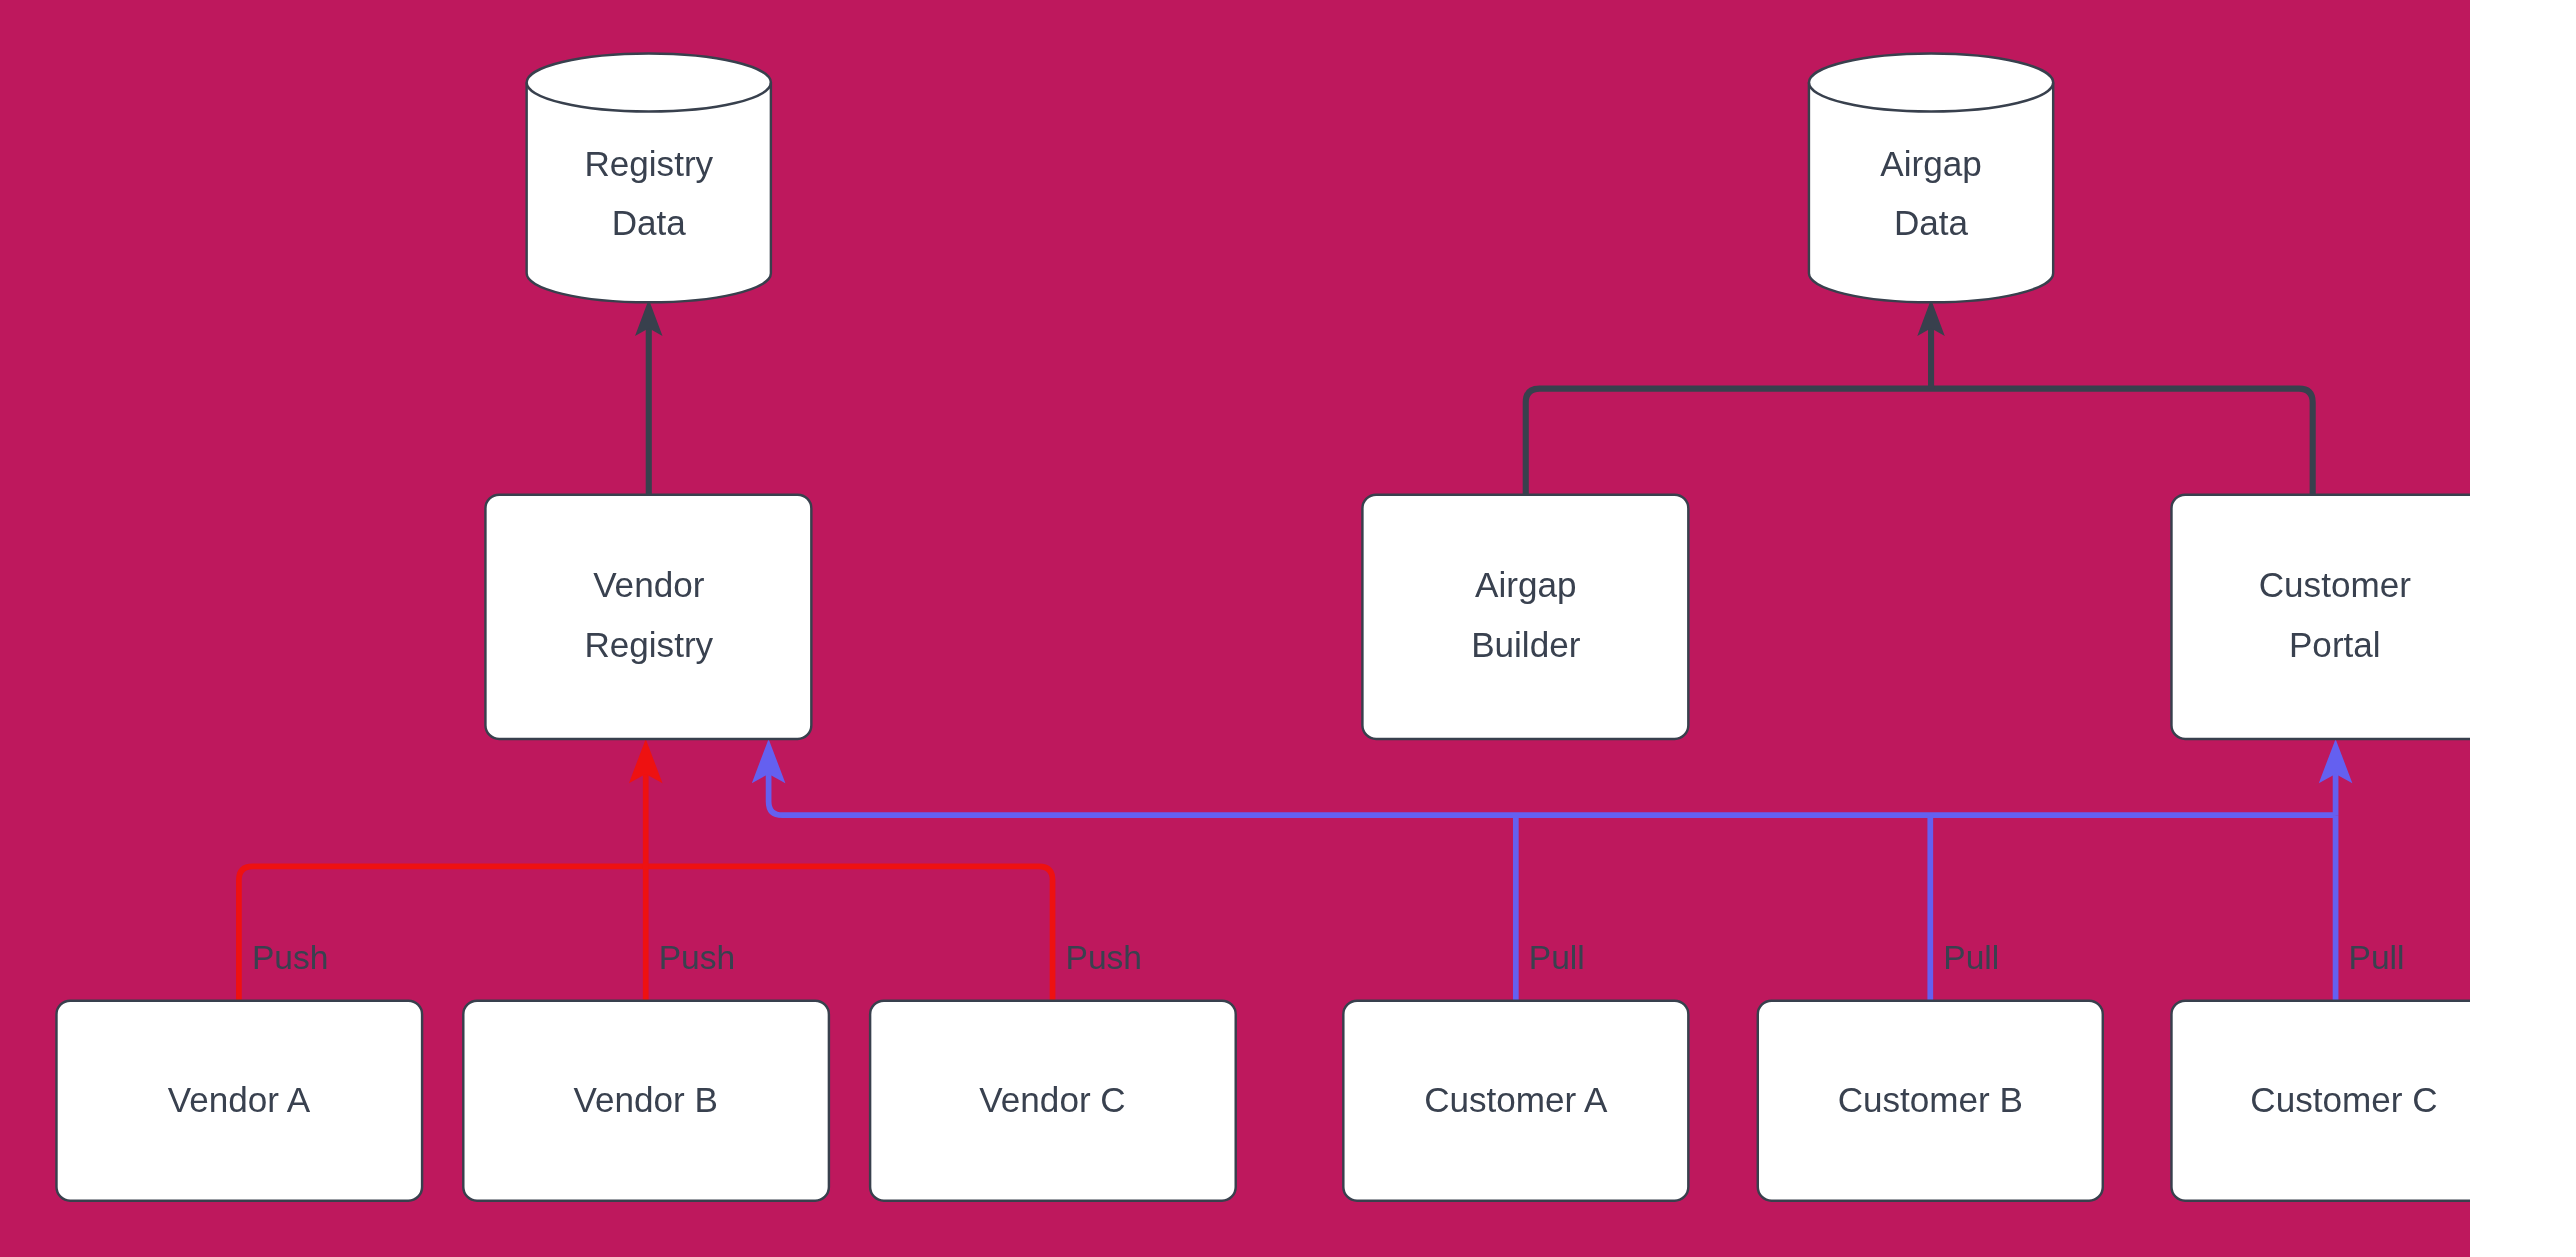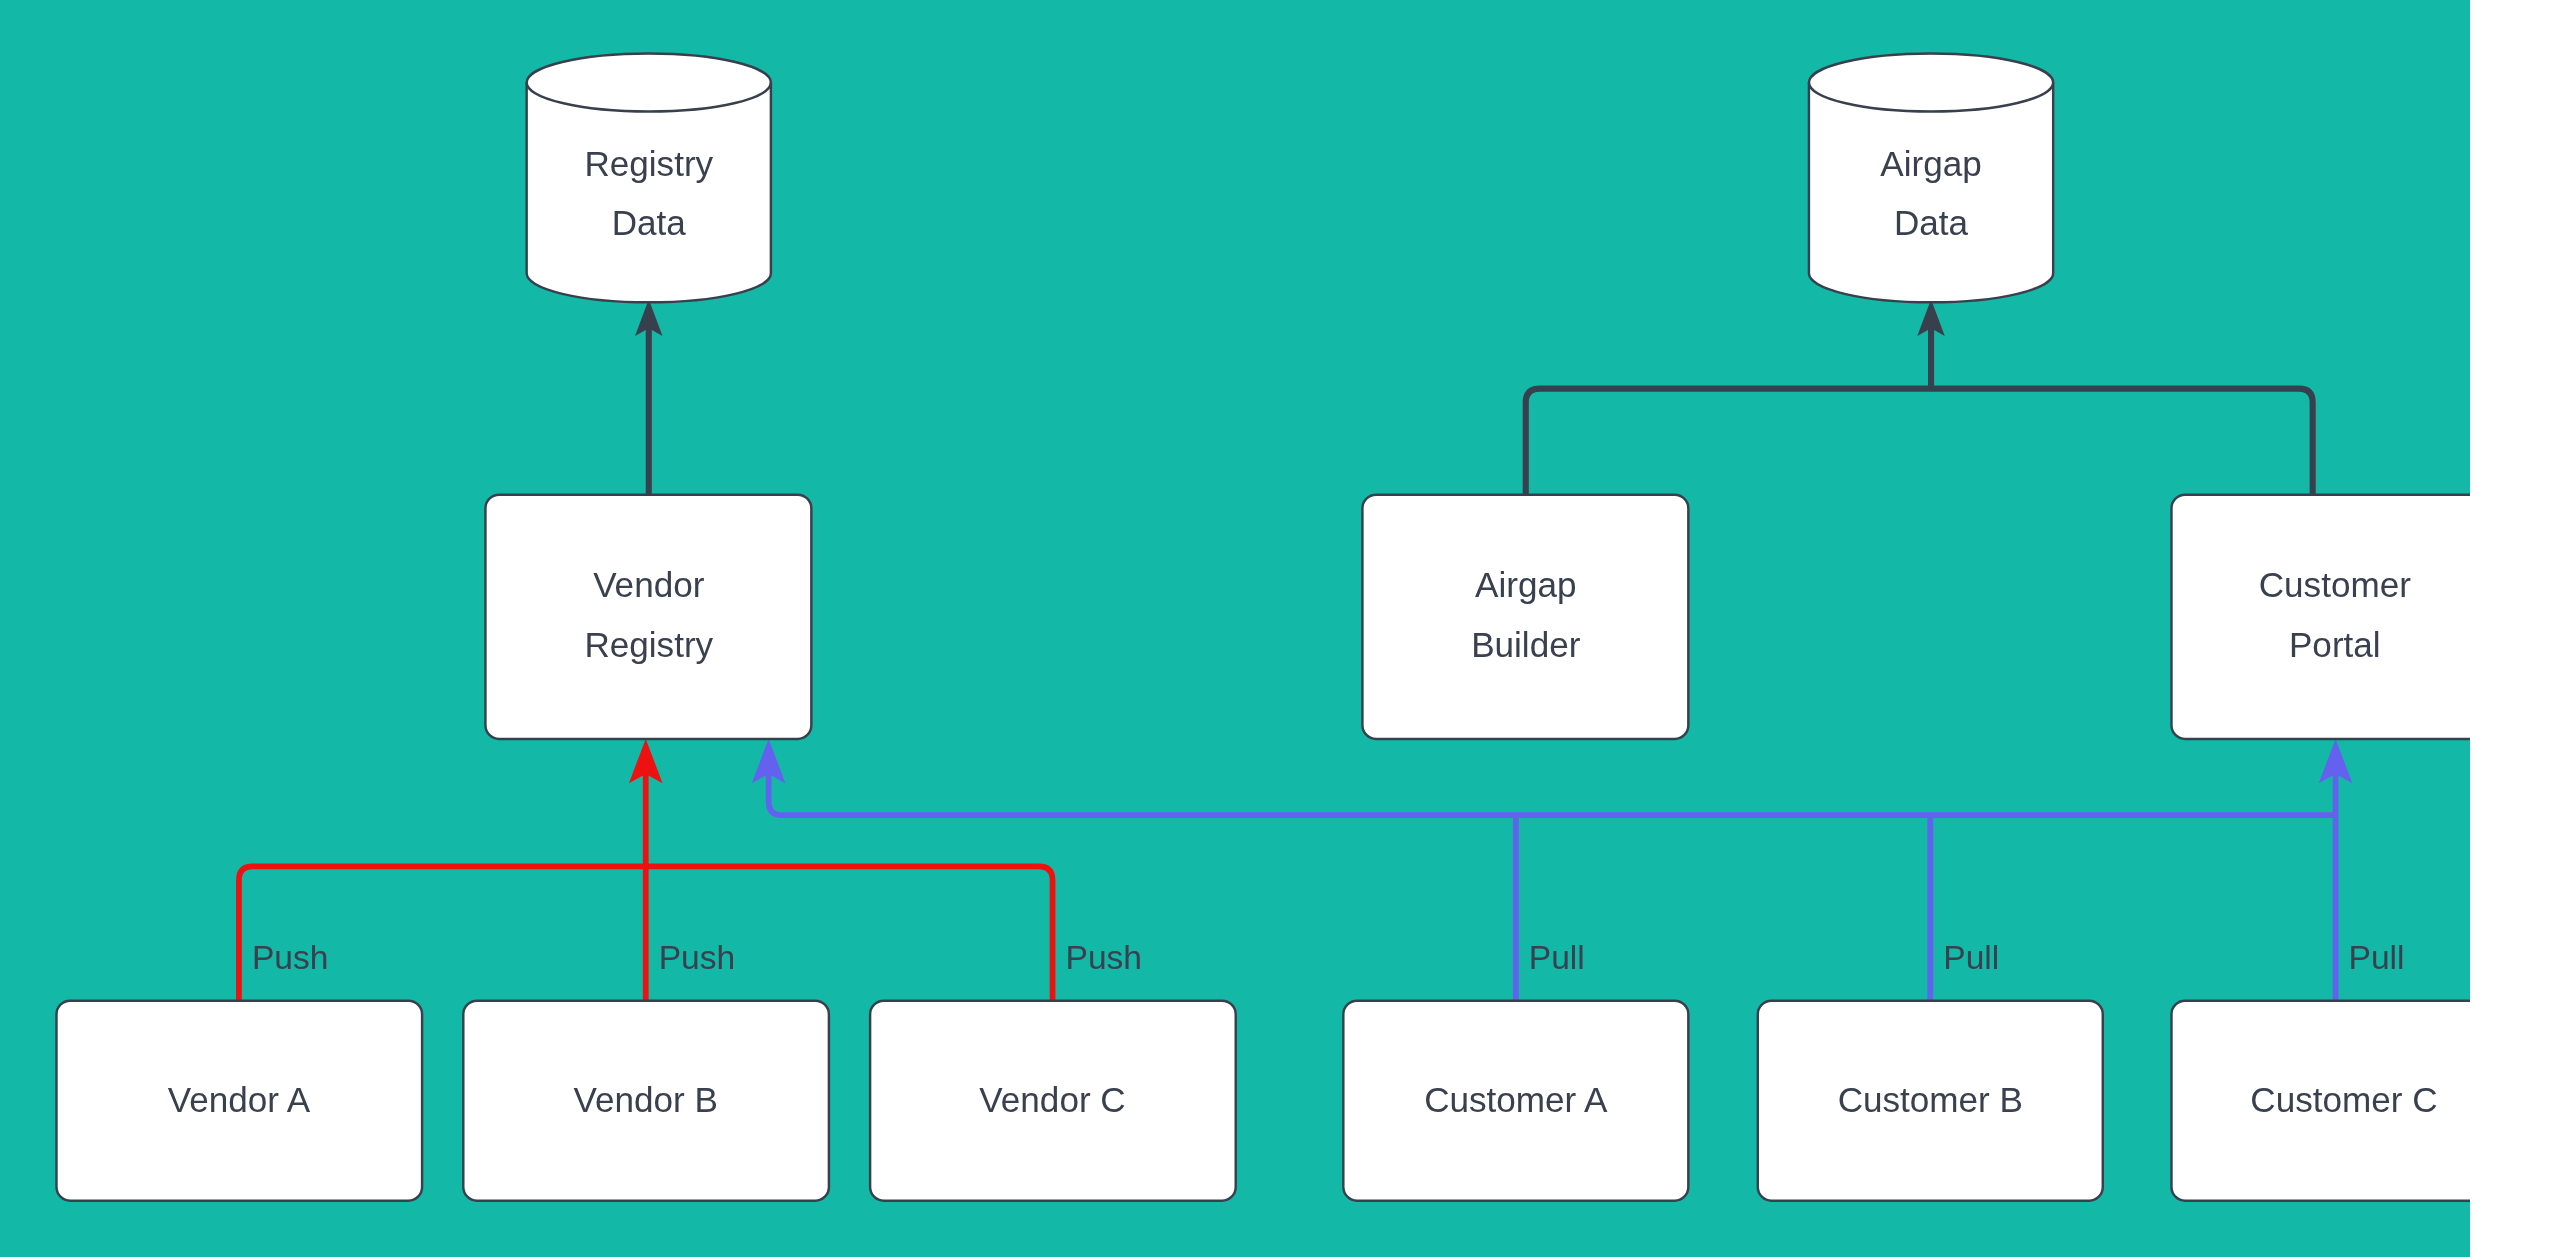--- a/index.html
+++ b/index.html
@@ -4,21 +4,21 @@
 <style>
   html, body {
     margin: 0;
     padding: 0;
     background: #ffffff;
   }
   #canvas {
     position: relative;
     width: 2470px;
     height: 1258px;
-    background: #14b8a6;
+    background: #be185d;
     overflow: hidden;
     font-family: "Liberation Sans", sans-serif;
   }
   svg.diagram {
     position: absolute;
     inset: 0;
     width: 2576px;
     height: 1258px;
     display: block;
   }

